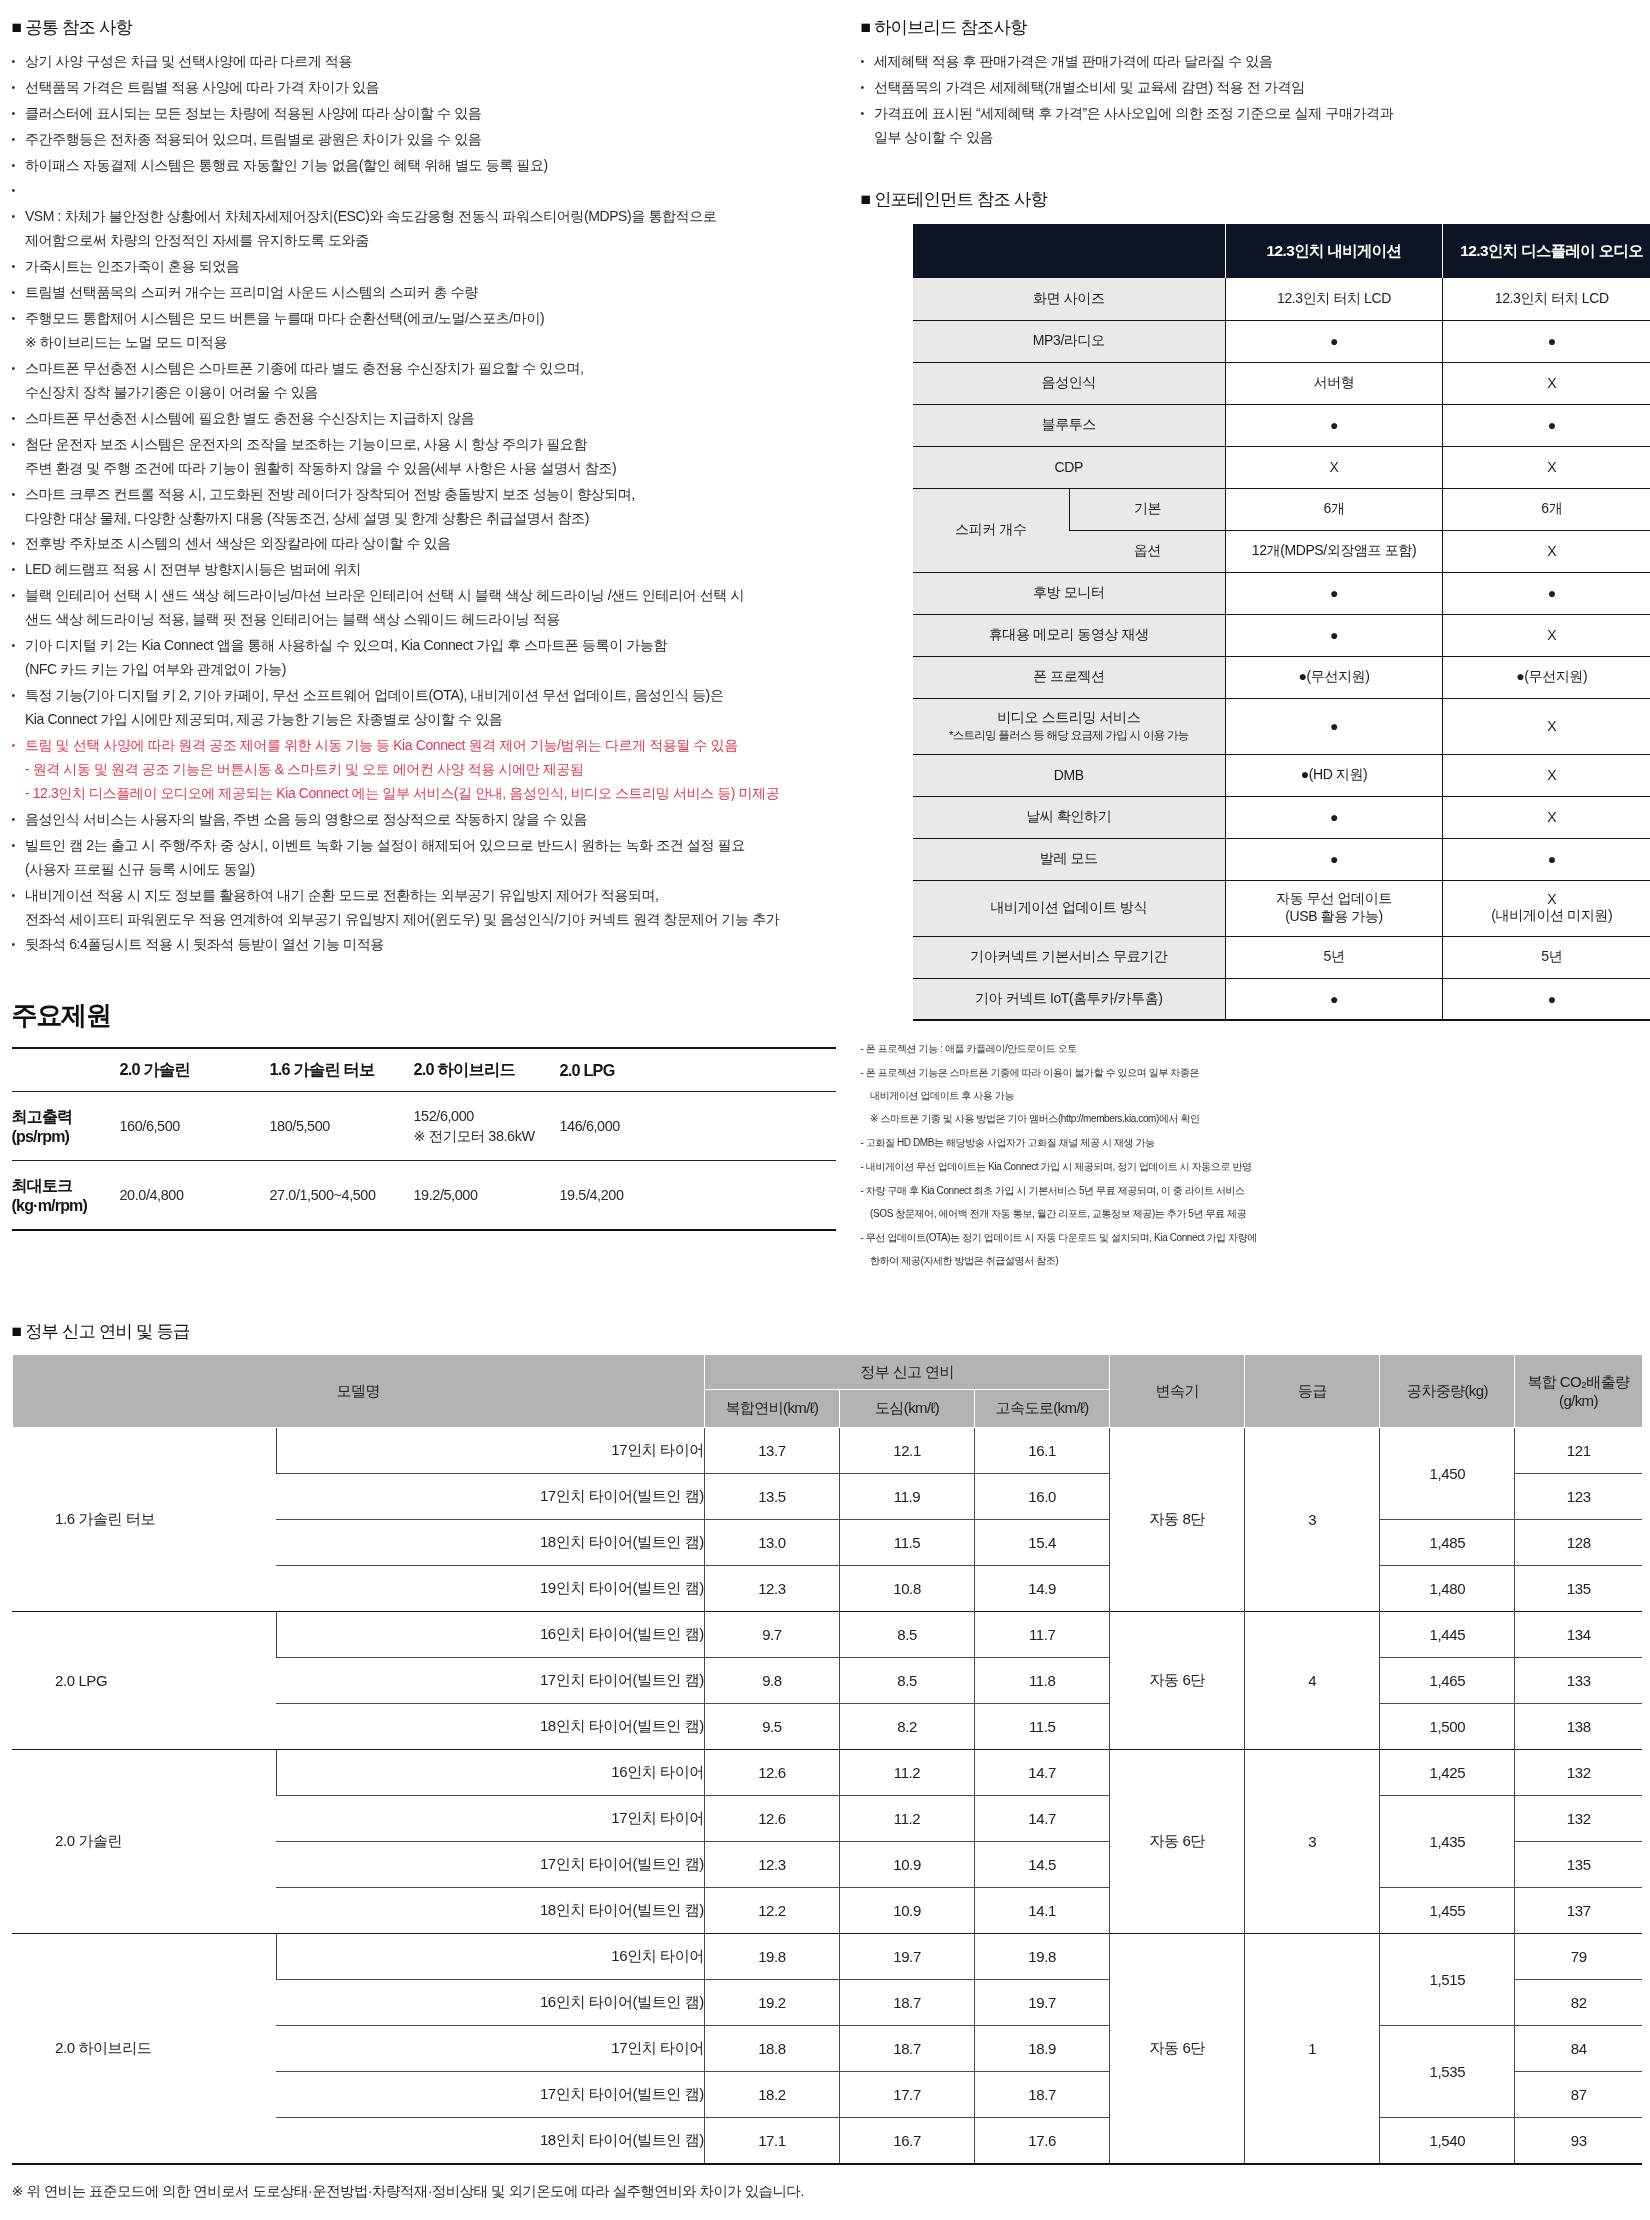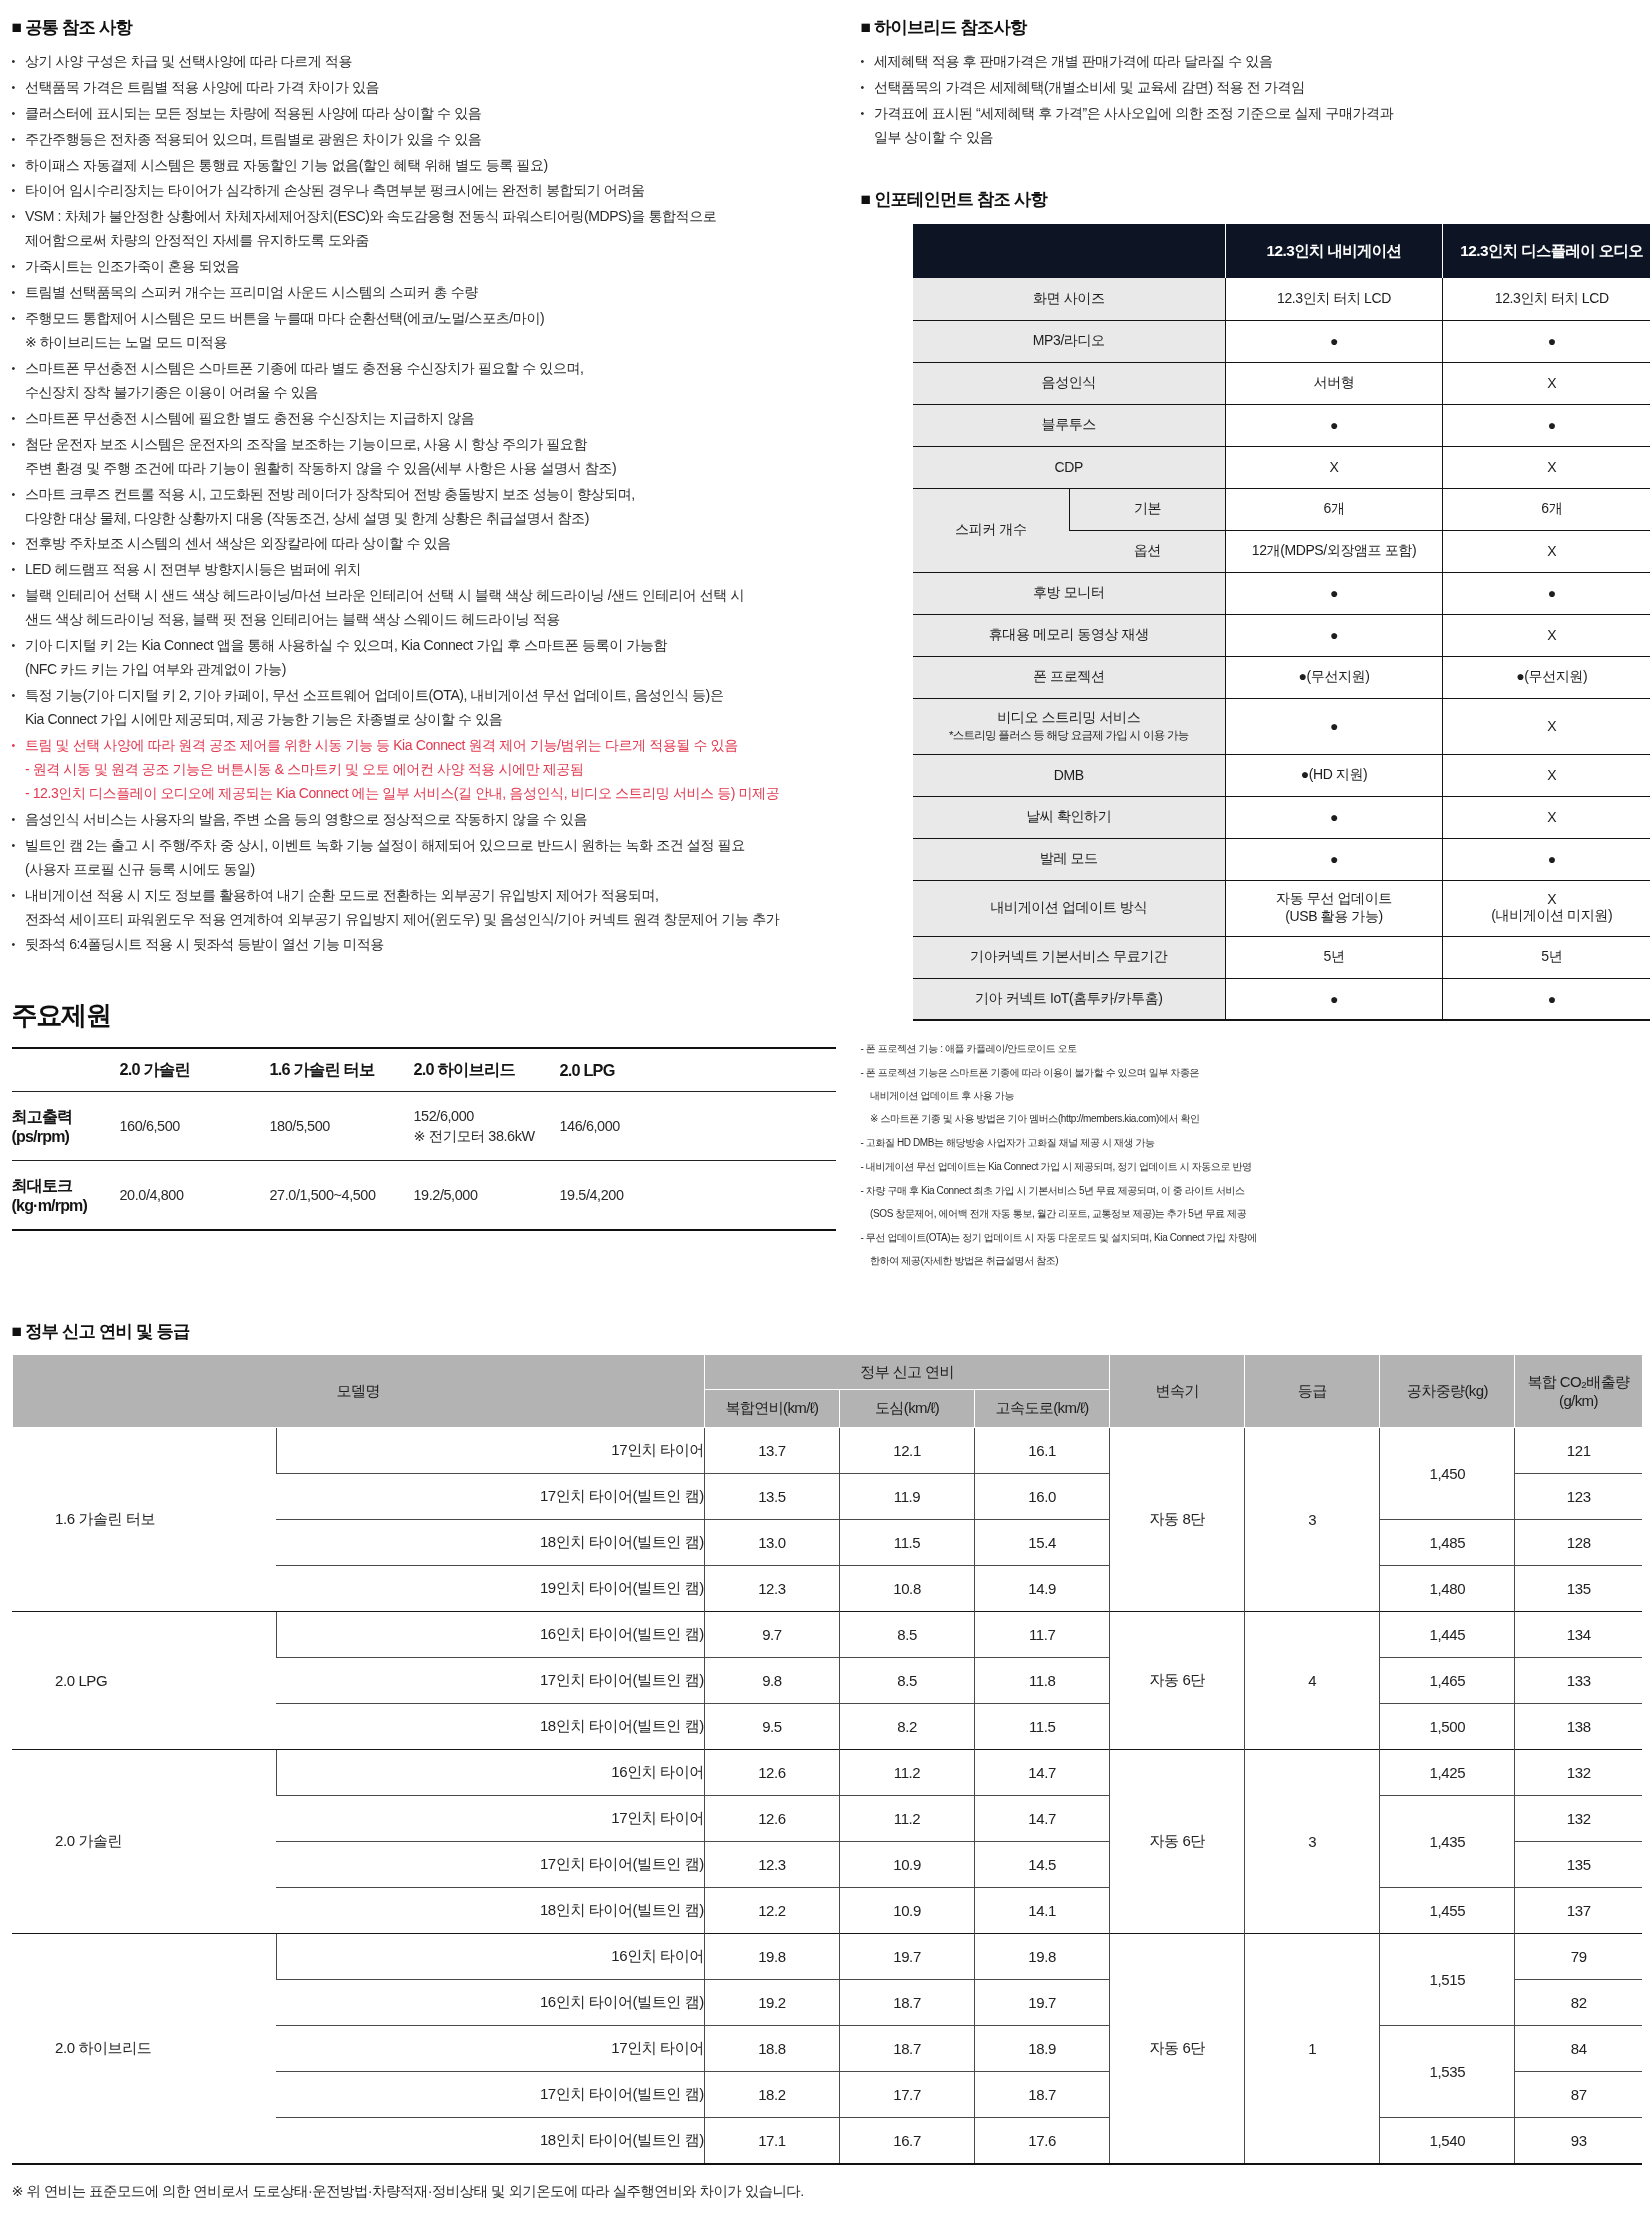--- a/index.html
+++ b/index.html
@@ -3,21 +3,21 @@
 <meta charset="utf-8">
 <style>
   *{margin:0;padding:0;box-sizing:border-box}
   html,body{background:#fff}
   body{width:1650px;height:2220px;overflow:hidden;position:relative;
        font-family:"Liberation Sans","DejaVu Sans",sans-serif;color:#262626;letter-spacing:-0.4px}
   .page{padding:15.4px 9.6px 0 11.5px}
   .top{display:flex}
   .col-left{width:824px;flex:none}
   .col-right{flex:1;padding-left:25px;min-width:0}
-  .sec-title{font-size:17.3px;font-weight:bold;color:#101010;letter-spacing:-0.8px}
+  .sec-title{font-size:17.3px;font-weight:normal;color:#101010;letter-spacing:-0.8px}
   
   ul.notes{list-style:none;margin-top:9.6px}
   ul.notes li{display:flex;font-size:14px;line-height:24px;margin-bottom:1.9px;color:#2c2c2c}
   ul.notes li .bullet{width:13.4px;flex:none;font-size:10.6px;line-height:24px}
   ul.notes li .nbody div{white-space:nowrap}
   ul.notes li.red{color:var(--red,#e23950)}
   
   .info-wrap{margin-top:38px}
   table.info{border-collapse:collapse;table-layout:fixed;width:747px;margin-top:13.4px;margin-left:52px;
              border-bottom:2.4px solid #141414}
@@ -101,23 +101,20 @@
             </div>
           </li>
           <li>
             <span class="bullet">•</span>
             <div class="nbody">
               <div>하이패스 자동결제 시스템은 통행료 자동할인 기능 없음(할인 혜택 위해 별도 등록 필요)</div>
             </div>
           </li>
           <li>
             <span class="bullet">•</span>
-            <div class="nbody">
-              <div>타이어 임시수리장치는 타이어가 심각하게 손상된 경우나 측면부분 펑크시에는 완전히 봉합되기 어려움</div>
-            </div>
           </li>
           <li>
             <span class="bullet">•</span>
             <div class="nbody">
               <div>VSM : 차체가 불안정한 상황에서 차체자세제어장치(ESC)와 속도감응형 전동식 파워스티어링(MDPS)을 통합적으로</div>
               <div>제어함으로써 차량의 안정적인 자세를 유지하도록 도와줌</div>
             </div>
           </li>
           <li>
             <span class="bullet">•</span>

